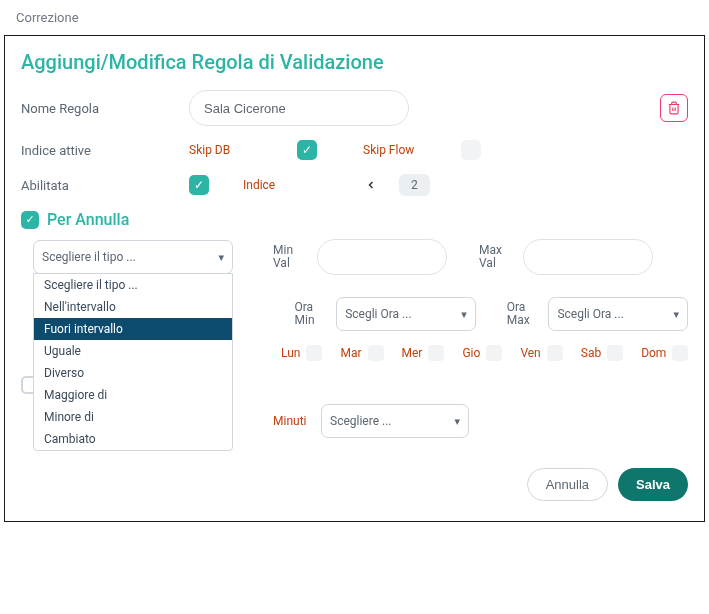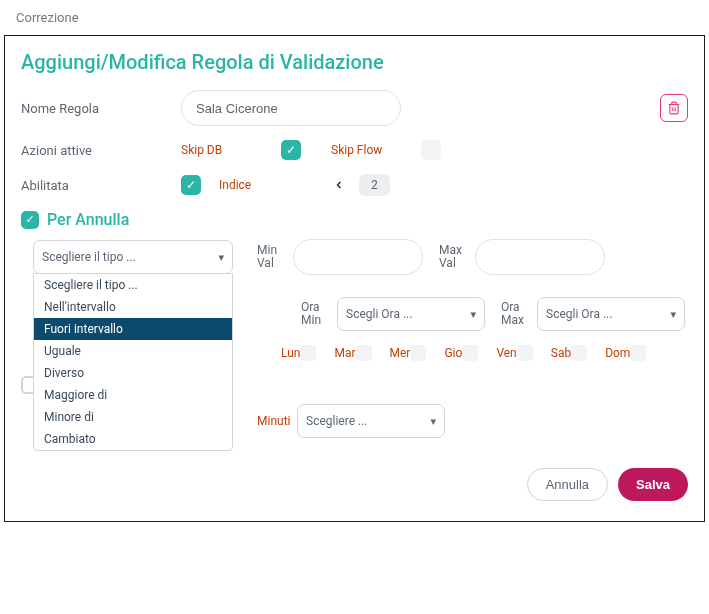--- a/index.html
+++ b/index.html
@@ -2,21 +2,21 @@
 <html><head>
 <meta charset="utf-8">
 <style>
 * { box-sizing: border-box; margin: 0; padding: 0; }
 body { font-family: -apple-system, BlinkMacSystemFont, "Segoe UI", Roboto, sans-serif; background: #fff; color: #3a4a5c; width:709px; height:614px; }
 .tabs { display:flex; gap:0; }
 .tab { padding:10px 16px; font-size:13px; cursor:pointer; color:#707b87; }
 .tab.active { background:#2cb5a5; color:#fff; font-weight:600; border-radius:2px 2px 0 0; }
 .panel { border:1px solid #1a1a1a; margin:0 4px 4px 4px; padding:14px 16px 20px 16px; }
 .title { color:#2cb5a5; font-size:20px; font-weight:500; margin-bottom:16px; }
-.row { display:flex; align-items:center; margin-bottom:14px; }
+.row { display:flex; align-items:center; margin-bottom:14px; gap:8px; }
 .label-col { width:160px; font-size:13px; color:#5b6773; }
 .text-input { height:34px; border:1px solid #dde2e7; border-radius:18px; padding:17px 14px; font-size:13px; color:#5b6773; }
 .text-input.wide { width:220px; }
 .text-input.narrow { width:130px; }
 .lbl { font-size:12px; color:#c2410c; }
 .check { display:inline-flex; width:20px; height:20px; border-radius:5px; align-items:center; justify-content:center; }
 .check.on { background:#2cb5a5; color:#fff; font-size:12px; }
 .check.off { background:#f1f3f5; }
 .trash-btn { margin-left:auto; width:28px;height:28px;border:1px solid #f03a6b;border-radius:6px;display:flex;align-items:center;justify-content:center;color:#f03a6b;cursor:pointer;}
 .chev { font-size:16px; color:#333; text-align:center; width:40px; }
@@ -28,26 +28,26 @@
 .section-head .check-small.off{ border:2px solid #cfd6dd; }
 .select { height:34px; border:1px solid #cfd6dd; border-radius:7px; background:#fff; padding:0 8px; font-size:12px; color:#5b6773; display:flex; align-items:center; justify-content:space-between; cursor:pointer; }
 .select .caret { font-size:11px; }
 .sel-200 { width:200px; }
 .sel-140 { width:148px; }
 .small-label { font-size:12px; color:#5b6773; line-height:1.1; width:36px; }
 .dropdown { position:absolute; width:200px; border:1px solid #cfd6dd; background:#fff; border-radius:0 0 4px 4px; z-index:10; font-size:12px; }
 .dropdown .opt { padding:4px 10px; cursor:pointer; }
 .dropdown .opt.hl { background:#0c4a6e; color:#fff; }
 .days { display:flex; align-items:center; gap:18px; margin-left:260px; }
-.day { display:flex; align-items:center; }
+.day { display:flex; align-items:center; gap:6px; }
 .day-box { width:16px;height:16px;border-radius:4px;background:#f1f3f5; }
 .footer { display:flex; justify-content:flex-end; gap:10px; margin-top:30px; }
 .btn { padding:8px 18px; border-radius:20px; font-size:13px; cursor:pointer; }
 .btn-outline { border:1.5px solid #cfd6dd; color:#5b6773; background:#fff; }
-.btn-primary { border:none; background:#be185d; color:#fff; font-weight:600; }
+.btn-primary { border:none; background:#0f766e; color:#fff; font-weight:600; }
 .relwrap { position:relative; }
 </style>
 </head>
 <body>
 
 <div class="tabs">
   <div class="tab">Correzione</div>
 </div>
 
 <div class="panel">
@@ -59,21 +59,21 @@
     <div class="trash-btn">
       <svg width="14" height="14" viewBox="0 0 24 24" fill="none" stroke="currentColor" stroke-width="2">
           <path d="M3 6h18M8 6V4a2 2 0 012-2h4a2 2 0 012 2v2m3 0v14a2 2 0 01-2 2H7a2 2 0 01-2-2V6"></path>
           <line x1="10" y1="11" x2="10" y2="17"></line>
           <line x1="14" y1="11" x2="14" y2="17"></line>
         </svg>
     </div>
   </div>
 
   <div class="row">
-    <div class="label-col">Azioni attive</div>
+    <div class="label-col">Indice attive</div>
     <span class="lbl" style="width:100px">Skip DB</span>
     <span class="check on">✓</span>
     <span style="width:30px"></span>
     <span class="lbl" style="width:90px">Skip Flow</span>
     <span class="check off"></span>
   </div>
 
   <div class="row">
     <div class="label-col">Abilitata</div>
     <span class="check on">✓</span>

